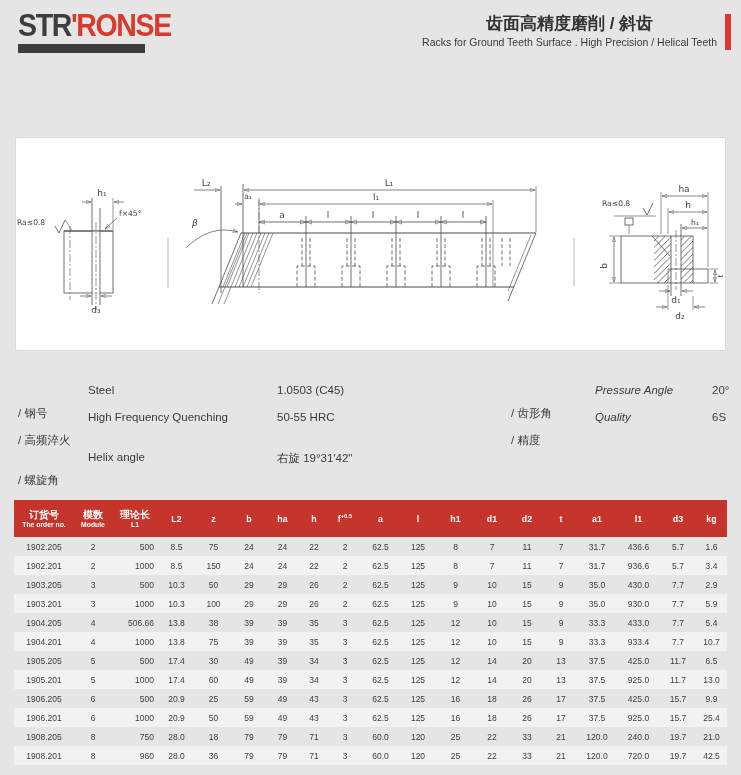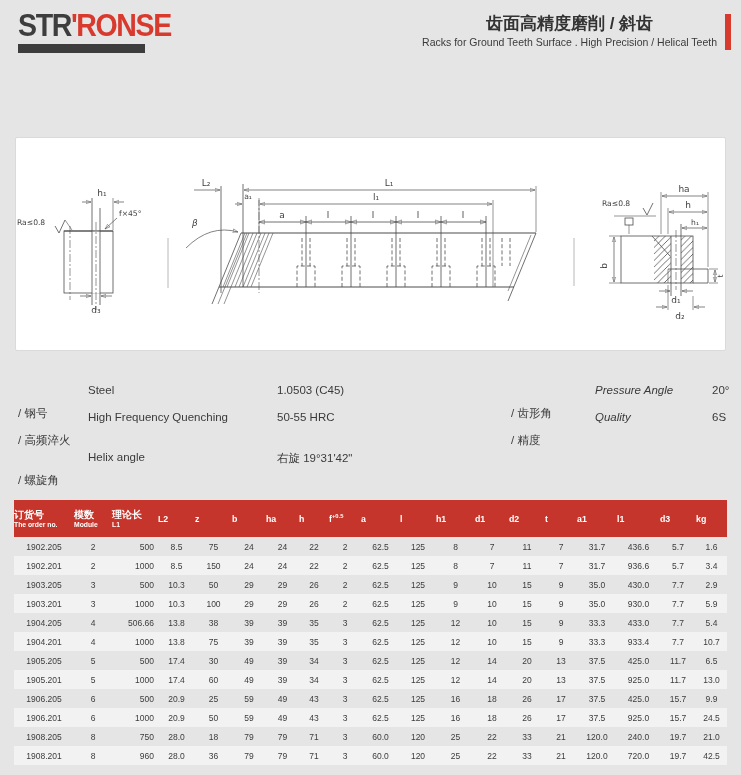--- a/index.html
+++ b/index.html
@@ -34,21 +34,21 @@
 
   
   .spec-row{position:absolute;left:0;width:741px;height:16px;font-size:11.5px;color:#3a3a3a;white-space:nowrap;}
   .spec-row span{position:absolute;top:0;}
   .s-zh{left:18px;margin-top:22px;} .s-en{left:88px;} .s-val{left:277px;}
   .r .s-zh{left:511px;} .r .s-en{left:595px;font-style:italic;} .r .s-val{left:712px;}
 
   
   .data-table{position:absolute;left:14px;top:500px;width:713px;border-collapse:collapse;table-layout:fixed;}
   .data-table thead th{background:var(--accent,#c5352b);color:#fff;height:37px;vertical-align:middle;
-                       padding:0;text-align:left;font-weight:700;}
+                       padding:0;text-align:center;font-weight:700;}
   .th-zh{font-size:10px;line-height:11px;}
   .th-sub{font-size:6.8px;font-weight:600;line-height:8px;margin-top:1px;}
   .th-simple{font-size:8.8px;}
   .data-table sup{font-size:5.8px;}
   .data-table tbody td{font-size:8.5px;color:#3c3c3c;text-align:center;height:19px;padding:0;white-space:nowrap;}
   .data-table tbody tr:nth-child(even){background:var(--stripe,#f2f2f3);}
   .data-table tbody td.ra{text-align:right;padding-right:4px;}
 </style>
 </head>
 <body>
@@ -509,21 +509,21 @@
           <td>3</td>
           <td>62.5</td>
           <td>125</td>
           <td>16</td>
           <td>18</td>
           <td>26</td>
           <td>17</td>
           <td>37.5</td>
           <td>925.0</td>
           <td>15.7</td>
-          <td>24.5</td>
+          <td>25.4</td>
         </tr>
         <tr>
           <td>1908.205</td>
           <td>8</td>
           <td class="ra">750</td>
           <td>28.0</td>
           <td>18</td>
           <td>79</td>
           <td>79</td>
           <td>71</td>

